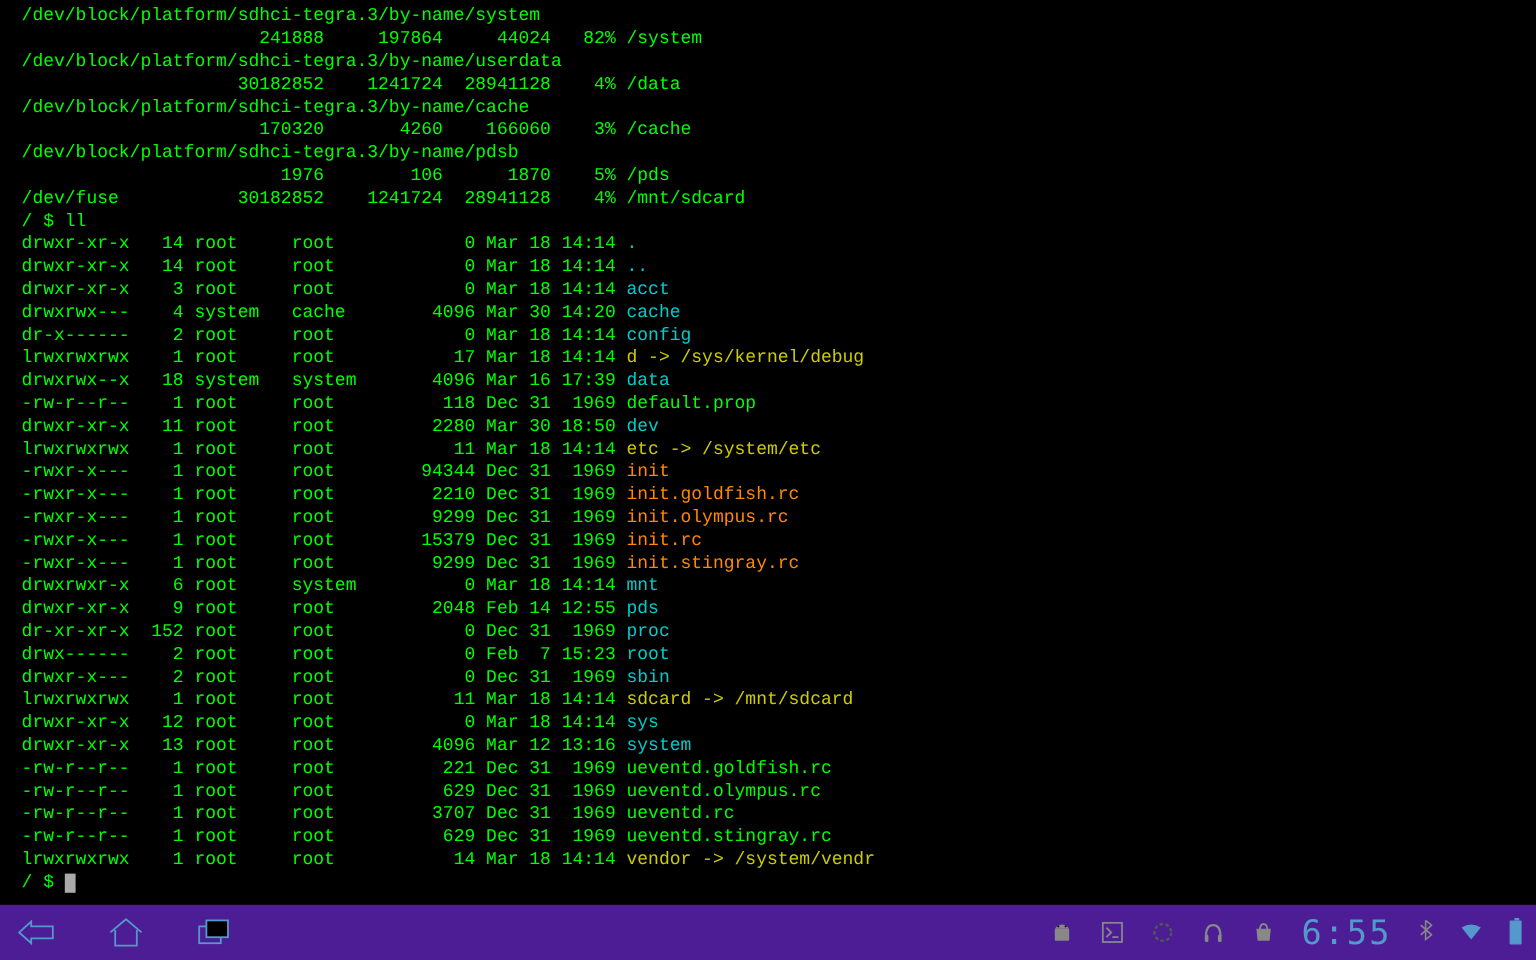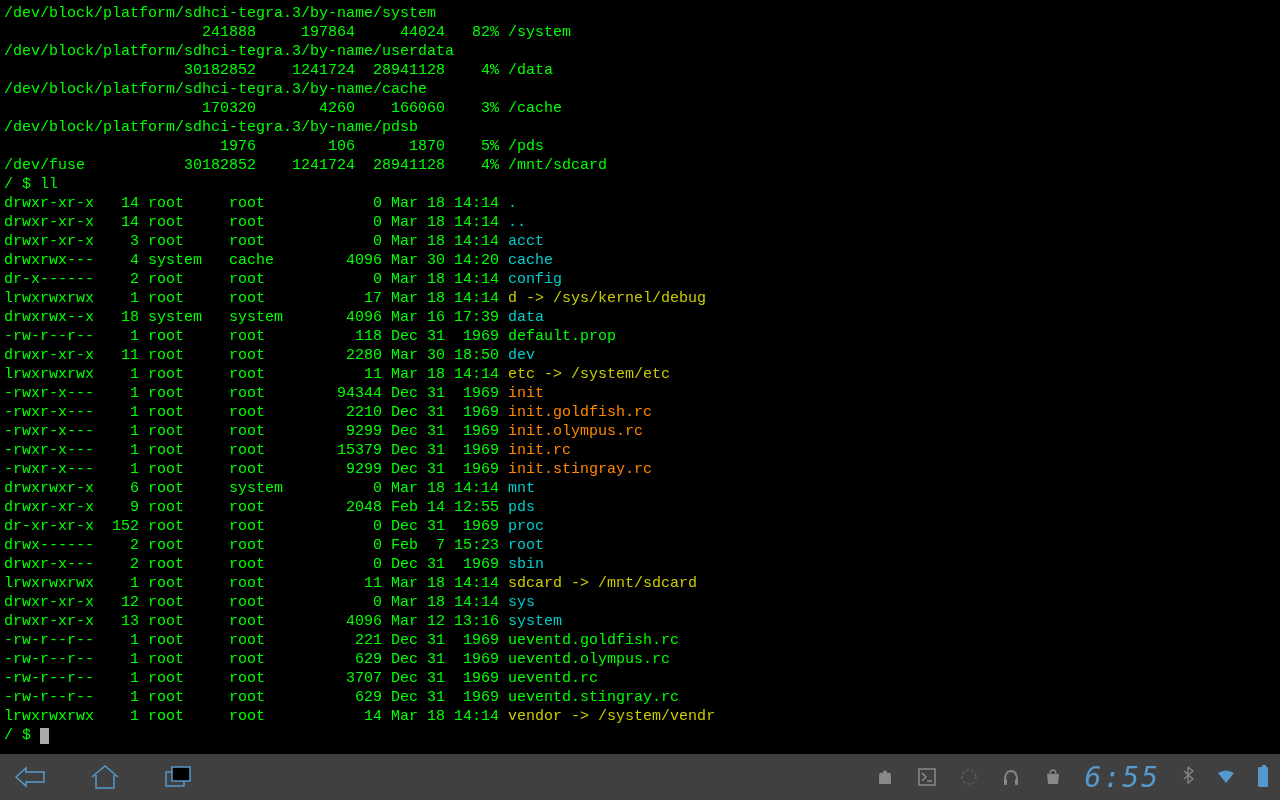--- a/index.html
+++ b/index.html
@@ -7,21 +7,21 @@
     width: 1280px;
     height: 800px;
     background: #000;
     font-family: "Courier New", monospace;
     font-size: 15px;
     overflow: hidden;
   }
   .terminal {
     width: 100%;
     height: 754px;
-    padding: 4px 4px;
+    padding: 4px 18px;
     line-height: 19px;
     color: #00ff00;
     white-space: pre;
   }
   .t-green { color: #00ff00; }
   .t-teal { color: #00cccc; }
   .t-yellow { color: #cccc00; }
   .t-orange { color: #ff8800; }
   .cursor {
     display: inline-block;
@@ -29,25 +29,24 @@
     height: 16px;
     background: #aaa;
     vertical-align: text-bottom;
   }
   .navbar {
     position: absolute;
     bottom: 0;
     left: 0;
     width: 100%;
     height: 46px;
-    background: #404040;
+    background: #4c1d95;
     display: flex;
     align-items: center;
     padding: 0 12px;
-    font-style: italic;
   }
   .nav-left { display: flex; gap: 36px; align-items: center; }
   .nav-right { margin-left: auto; display: flex; gap: 22px; align-items: center; }
   .nav-icon {
     width: 38px;
     height: 30px;
     display: flex;
     align-items: center;
     justify-content: center;
     color: #5599cc;

